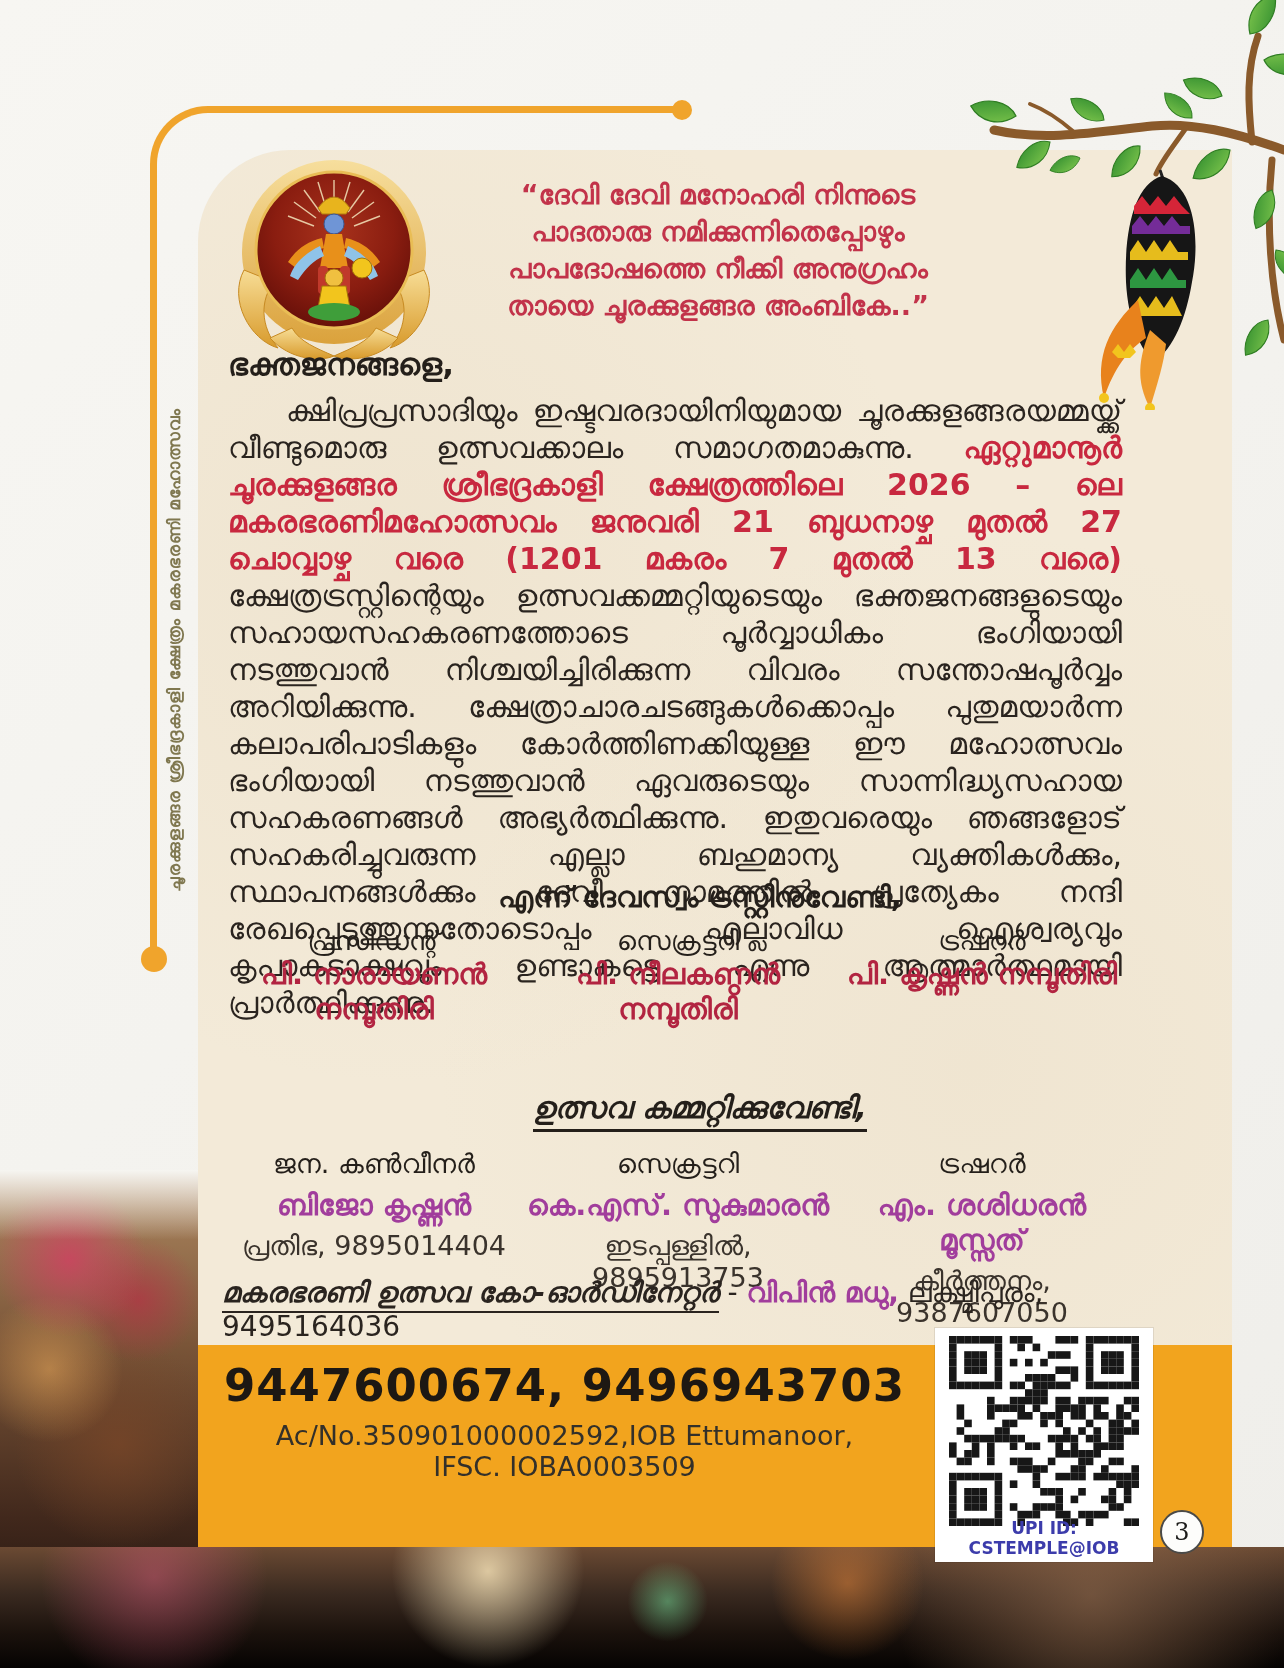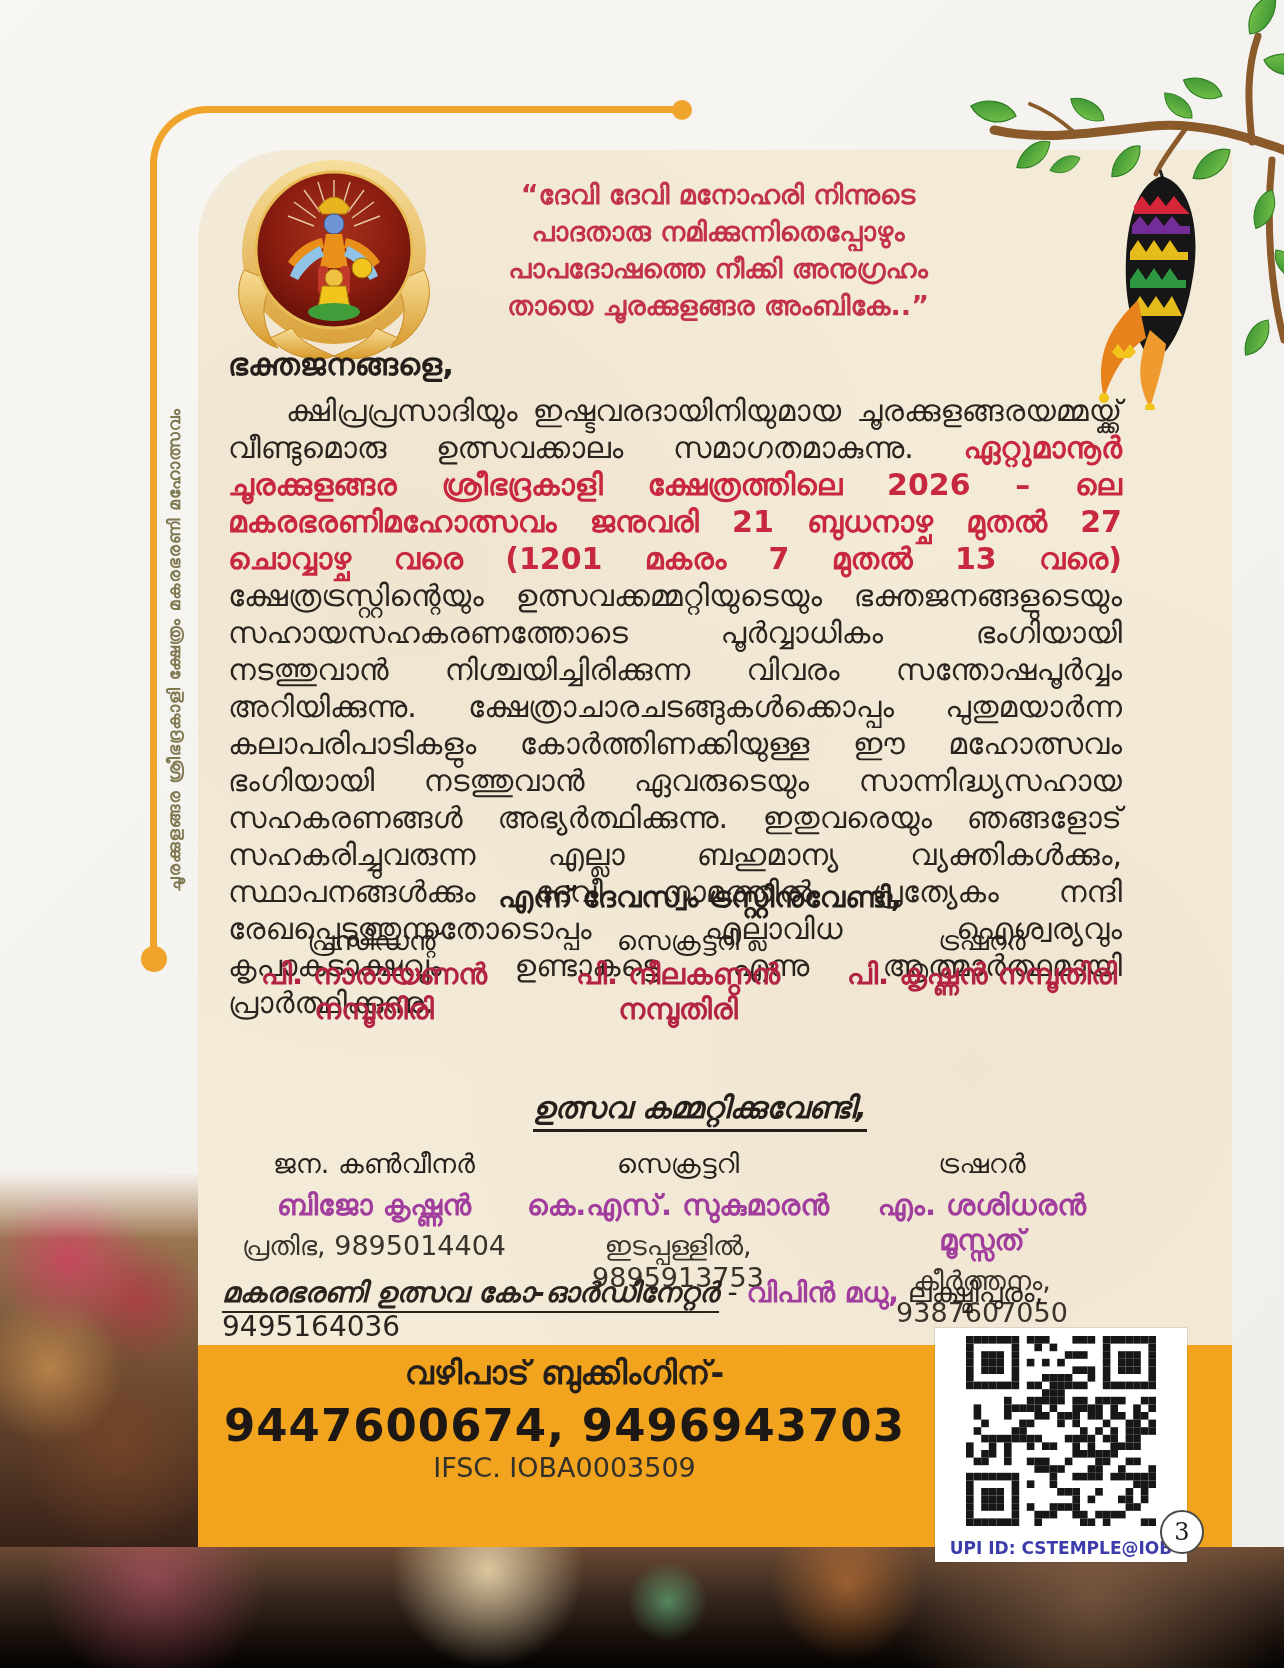--- a/index.html
+++ b/index.html
@@ -53,21 +53,21 @@
   .coordinator .lbl{font-style:italic;font-weight:600;border-bottom:2px solid #2a241f;padding-bottom:2px;}
   .coordinator .cn{color:#a13d9c;font-weight:bold;}
   
   .booking{position:absolute;left:197px;top:1345px;width:1035px;height:202px;background:#f2a41e;z-index:2;}
   .booking-inner{position:absolute;left:0;top:8px;width:735px;text-align:center;color:#241f1a;}
   .bk-title{font-size:33px;font-weight:bold;}
   .bk-phones{margin-top:6px;font-size:45px;font-weight:bold;letter-spacing:1px;color:#1d1813;}
   .bk-acc{margin-top:8px;font-size:27px;color:#33302a;}
   .bk-ifsc{font-size:27px;color:#33302a;}
   
-  .qrbox{position:absolute;left:935px;top:1328px;width:252px;height:234px;background:#fff;z-index:5;
+  .qrbox{position:absolute;left:935px;top:1328px;width:218px;height:234px;background:#fff;z-index:5;
     box-shadow:0 0 0 1px rgba(0,0,0,.08);}
   .qrbox svg{display:block;margin:8px auto 0 auto;}
   .upi{position:absolute;left:0;bottom:4px;width:100%;text-align:center;
     font-size:17px;font-weight:bold;color:#3c3cab;}
   .page-circle{position:absolute;left:1160px;top:1510px;width:40px;height:40px;background:#fdfdfb;
     border:2px solid #4a4a48;border-radius:50%;z-index:6;
     display:flex;align-items:center;justify-content:center;
     font-family:"DejaVu Serif","Liberation Serif",serif;font-size:24px;color:#1c1c1a;}
   
   .photo-left{position:absolute;left:0;top:1170px;width:198px;height:498px;z-index:2;
@@ -251,22 +251,22 @@
       <div class="role">ട്രഷറർ</div>
       <div class="cname">എം. ശശിധരൻ മൂസ്സത്</div>
       <div class="contact">കീർത്തനം, 9387607050</div>
     </div>
   </div>
 
   <div class="coordinator"><span class="lbl">മകരഭരണി ഉത്സവ കോ-ഓർഡിനേറ്റർ</span><span> - </span><span class="cn">വിപിൻ മധു,</span><span> ലക്ഷ്മിപുരം, 9495164036</span></div>
 
   <div class="booking">
     <div class="booking-inner">
-      <div class="bk-title">വഴിപാട് ബുക്കിംഗിന്-</div>
       <div class="bk-phones">9447600674, 9496943703</div>
+      <div class="bk-acc">Ac/No.350901000002592,IOB Ettumanoor,</div>
       <div class="bk-ifsc">IFSC. IOBA0003509</div>
     </div>
   </div>
 
   <div class="qrbox">
     <svg id="qr-svg" width="190" height="190" viewBox="0 0 190 190">
         <g fill="#171717">
           <rect x="0.00" y="0.00" width="7.60" height="7.60"></rect>
           <rect x="7.60" y="0.00" width="7.60" height="7.60"></rect>
           <rect x="15.20" y="0.00" width="7.60" height="7.60"></rect>

